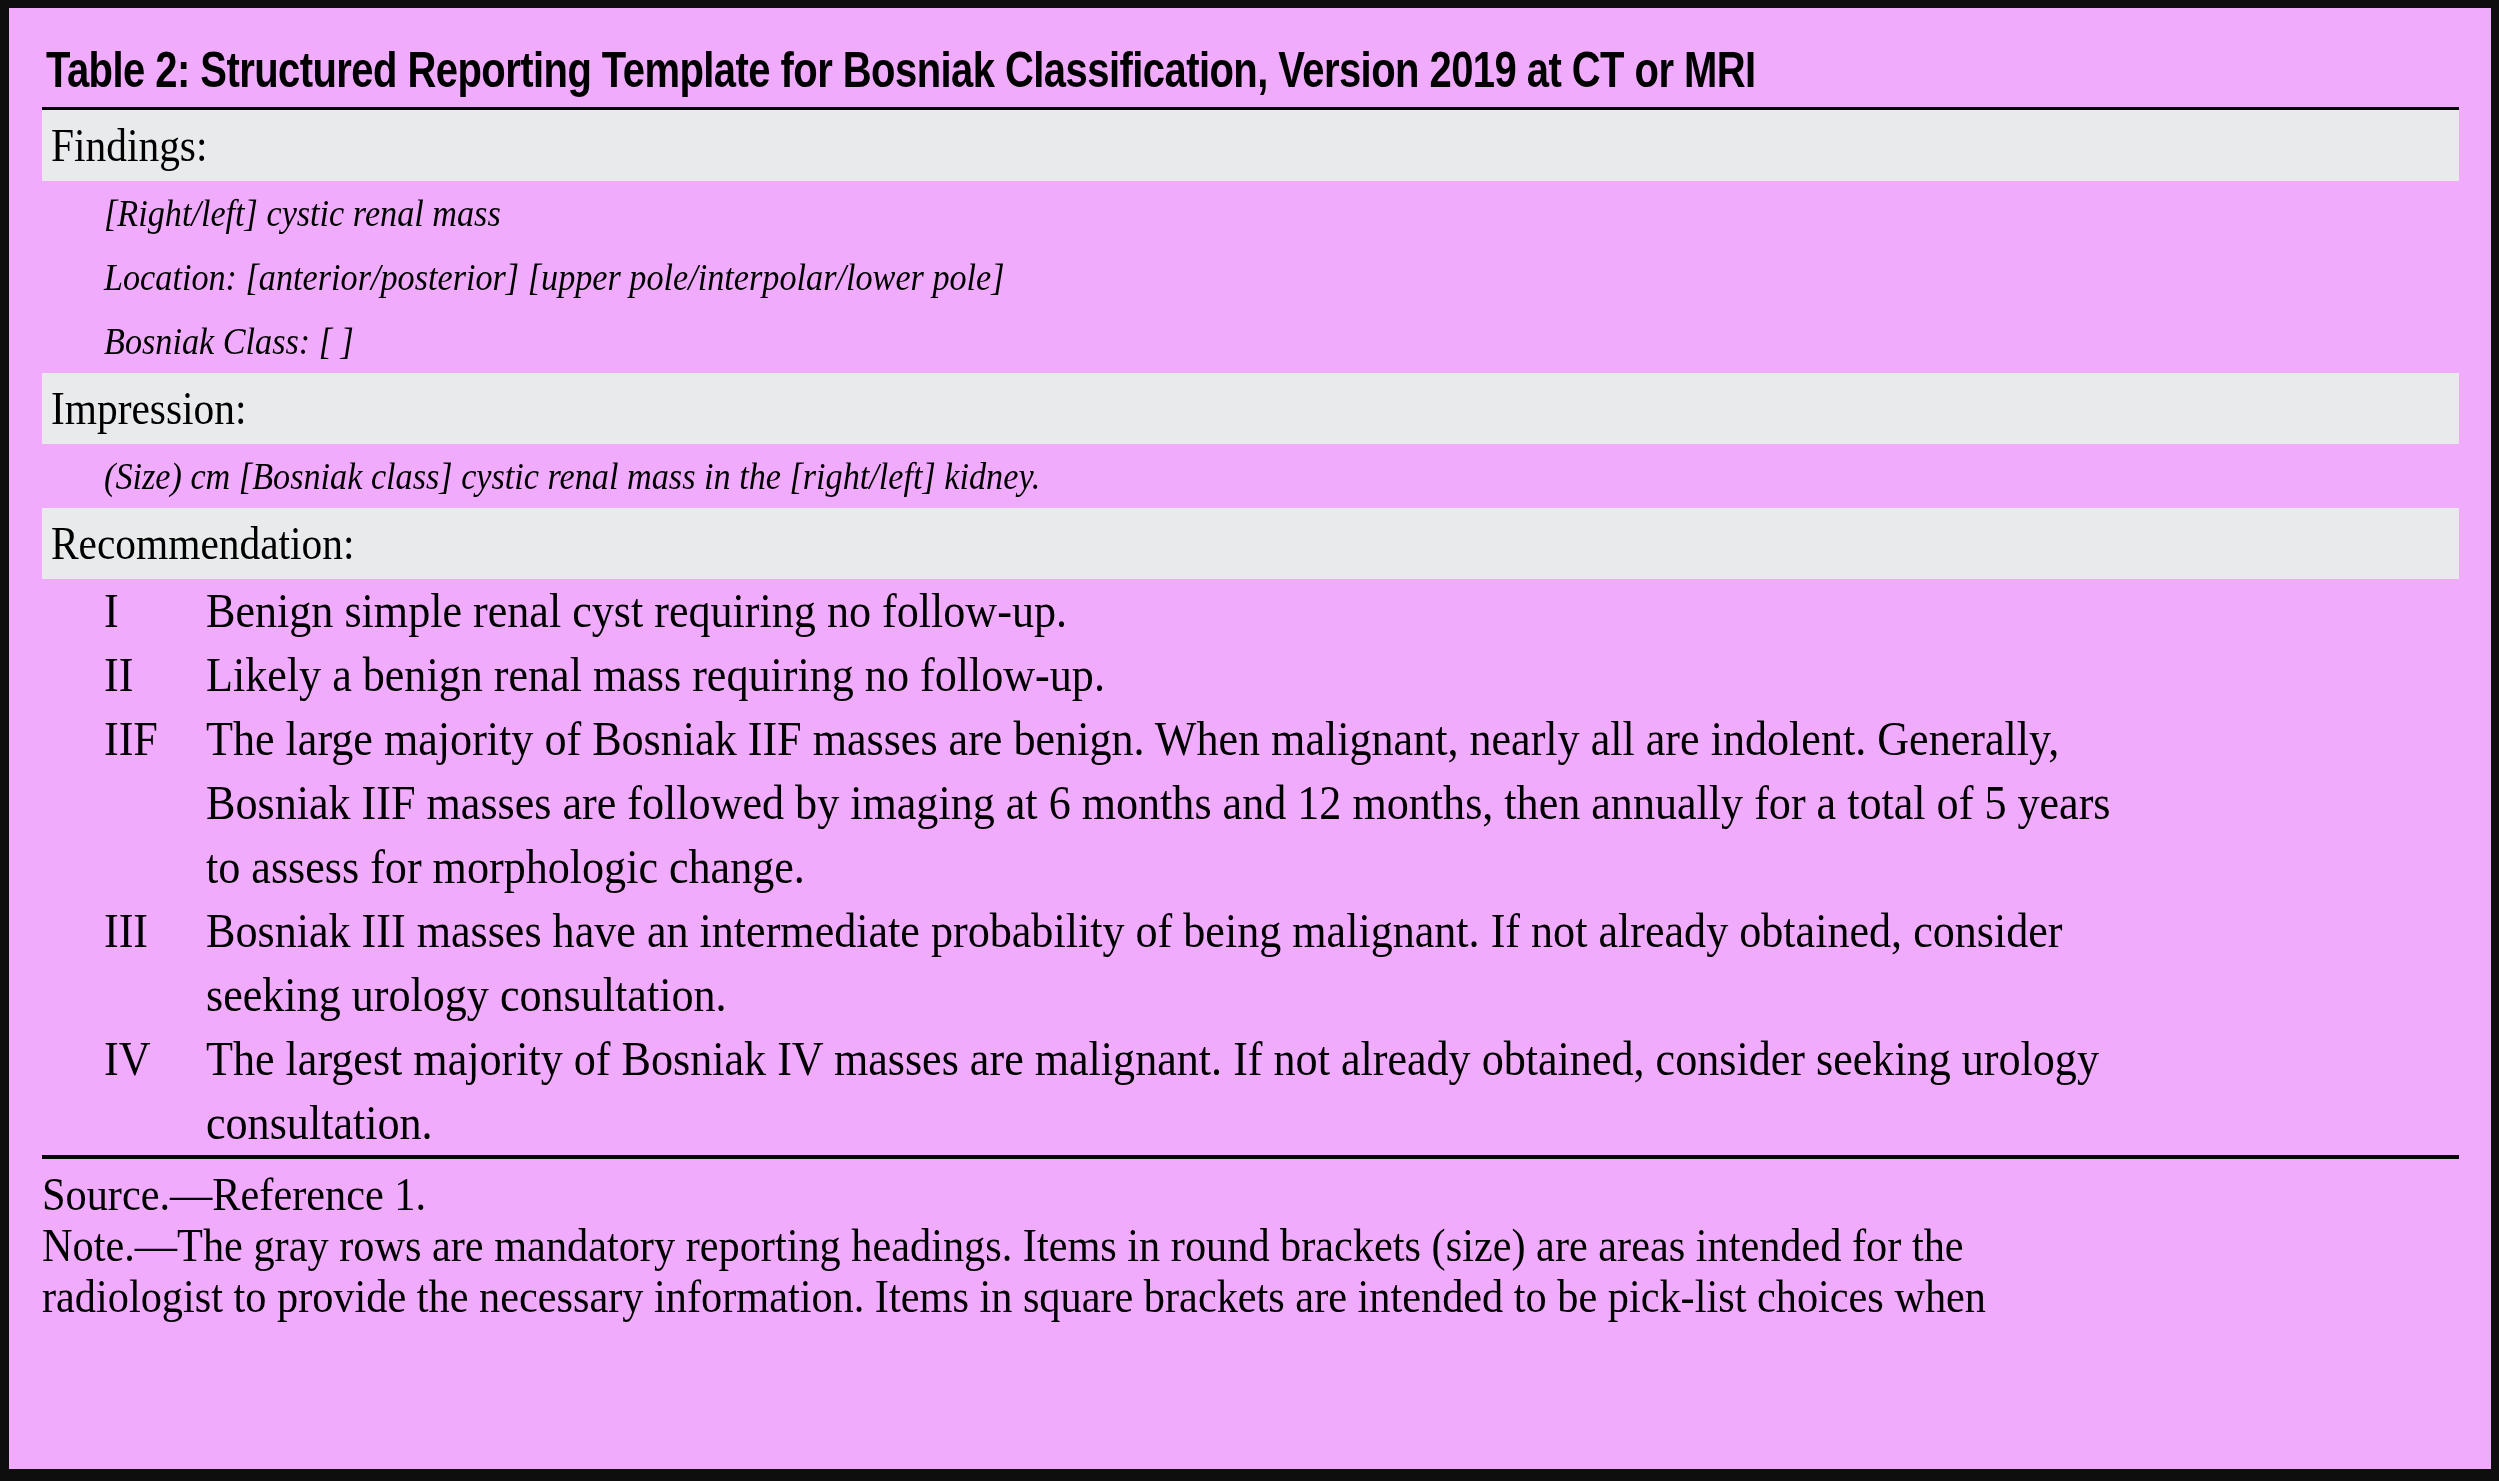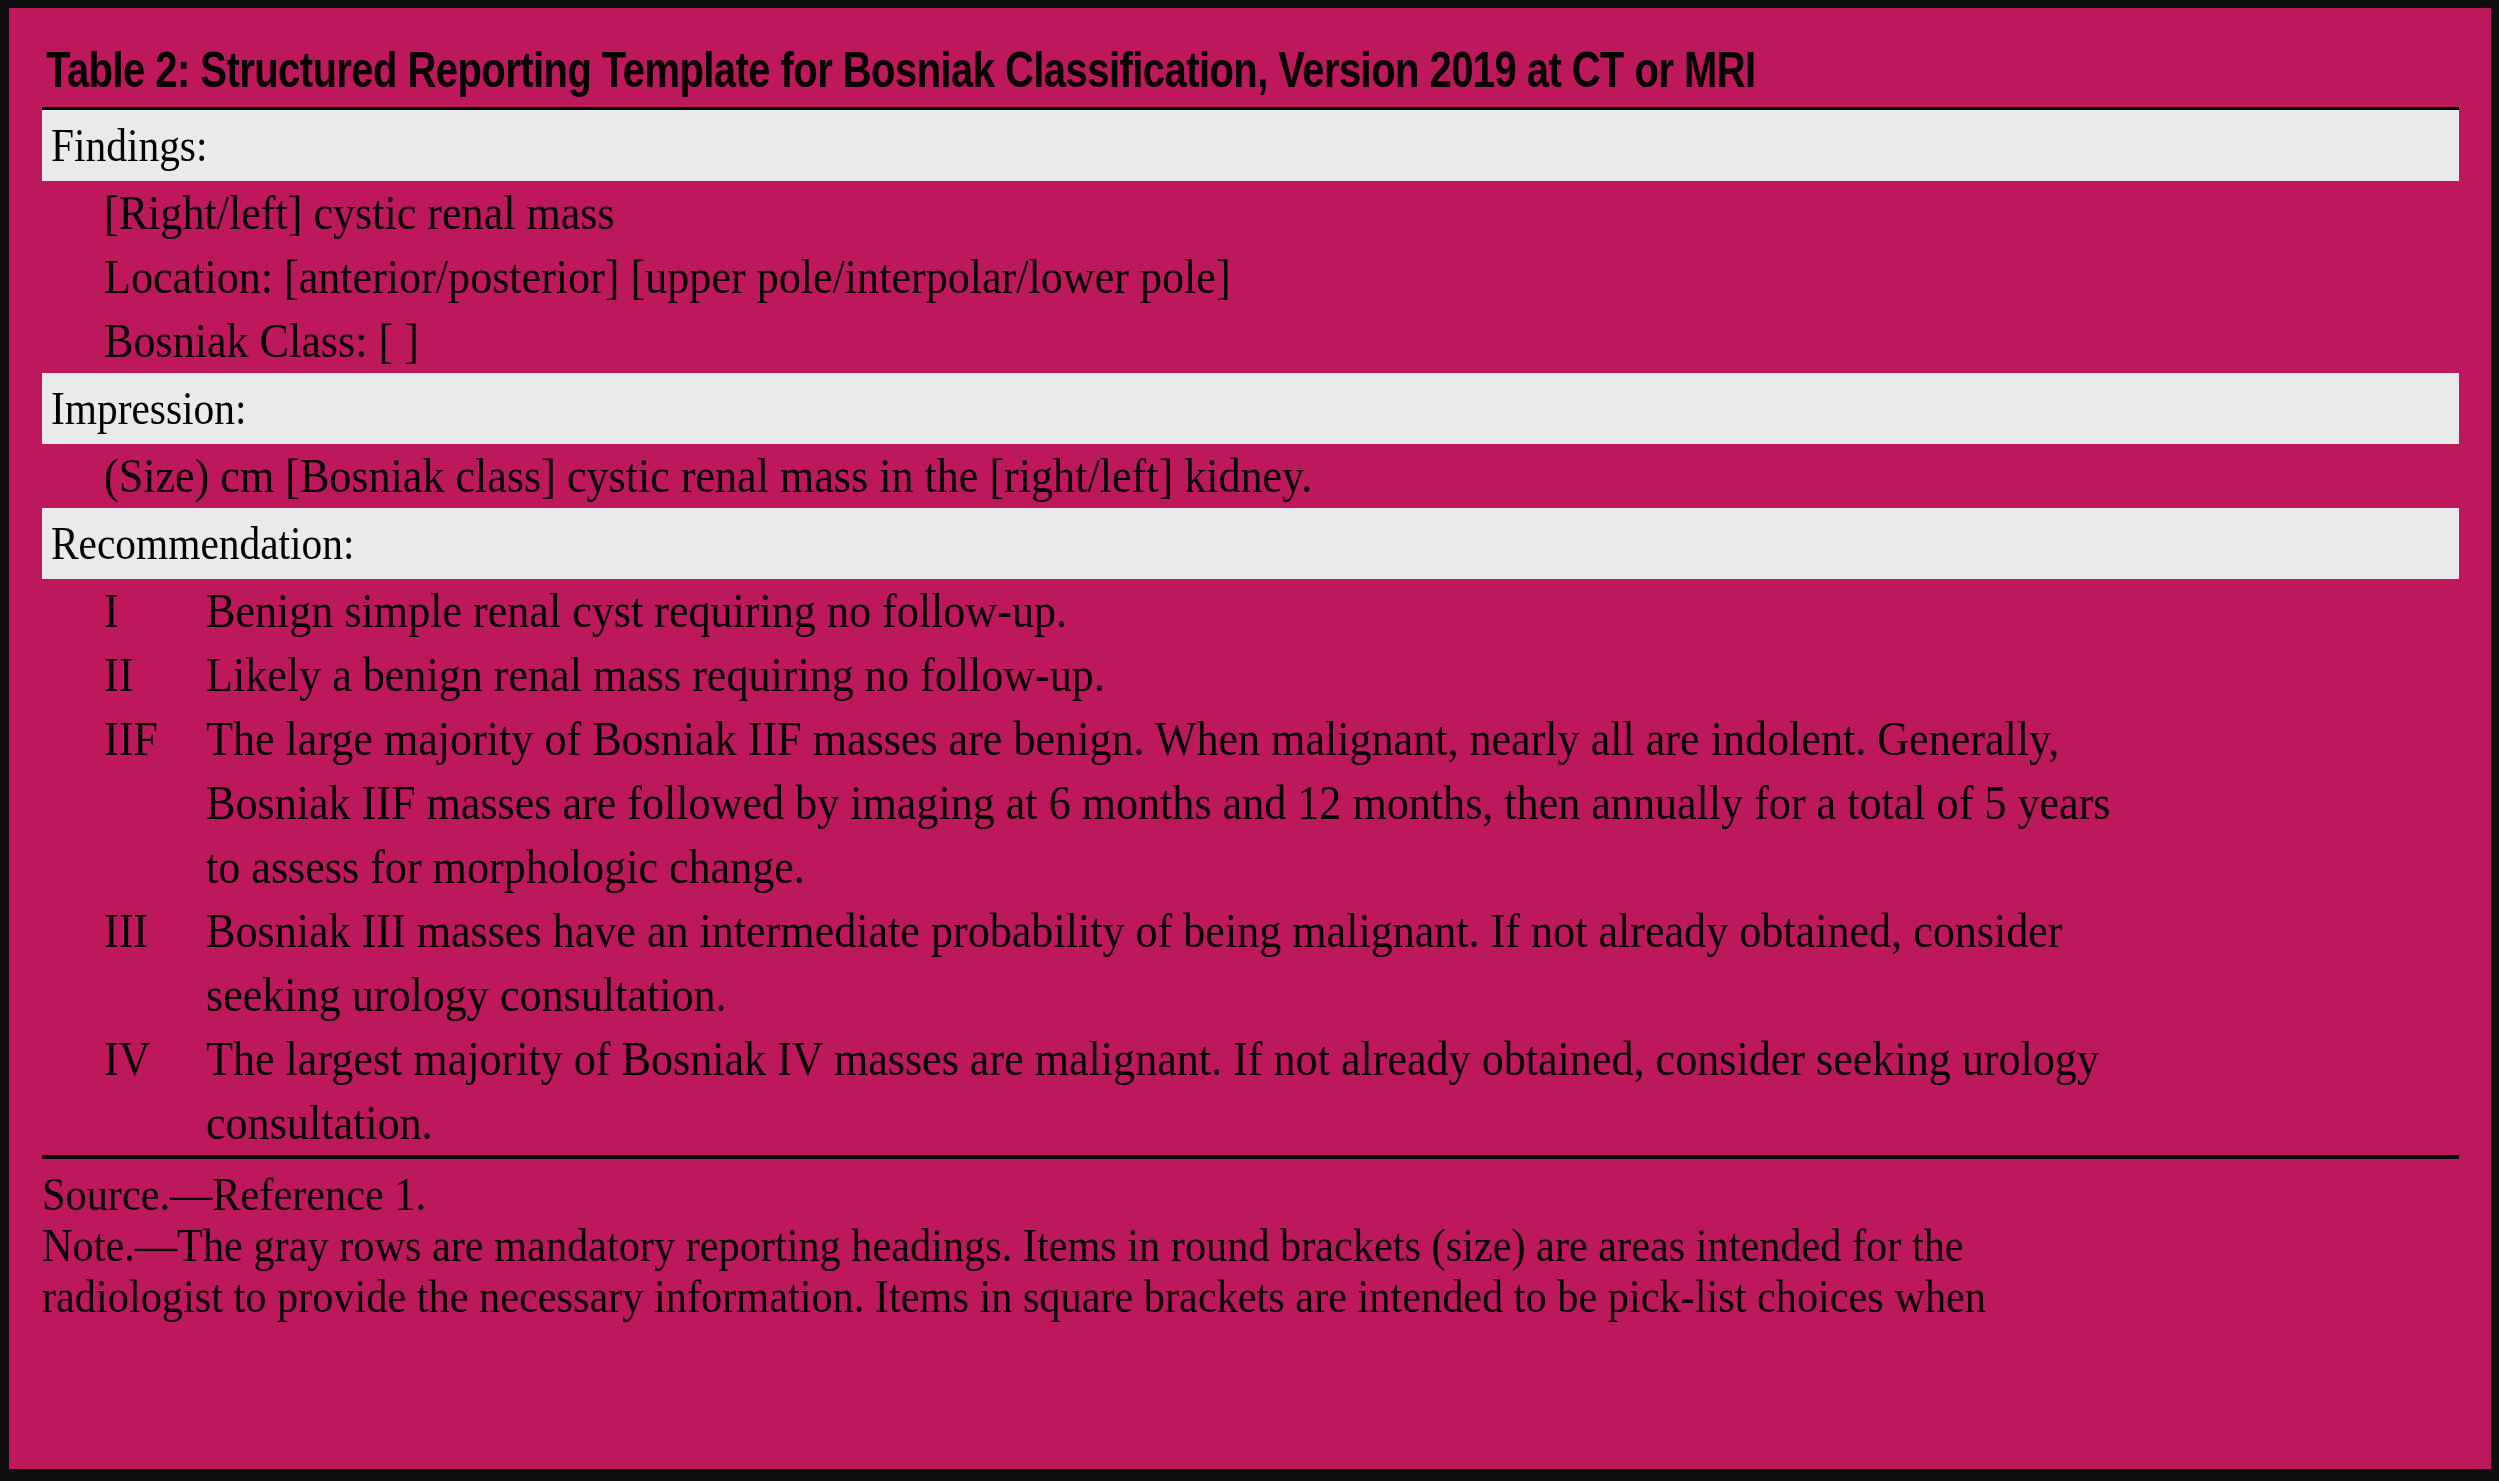--- a/index.html
+++ b/index.html
@@ -7,21 +7,21 @@
   .page {
     position:relative;
     width:2500px; height:1481px;
     background:#0e0e0e;
     overflow:hidden;
     font-family:"Liberation Serif","DejaVu Serif",serif;
     color:#000;
   }
   .sheet {
     position:absolute; left:8.6px; top:8px; right:9.2px; bottom:12px;
-    background:#be185d;
+    background:#f0abfc;
   }
   .content { padding:0 32px 0 33px; }
 
   
   .title-row {
     height:99px;
     display:flex; align-items:flex-end;
     padding-bottom:8px; padding-left:4px;
     white-space:nowrap;
   }
@@ -42,22 +42,23 @@
     height:71px; line-height:71px;
     padding-left:9.2px;
     font-size:46px;
     white-space:nowrap;
   }
 
   
   .sub-line {
     height:64px; line-height:64px;
     padding-left:62px;
-    font-size:49px;
+    font-size:38px;
     white-space:nowrap;
+    font-style:italic;
   }
   .rec-line {
     height:64px; line-height:64px;
     padding-left:62px;
     font-size:49px;
     white-space:nowrap;
   }
   .rec-class { display:inline-block; width:102px; vertical-align:top; }
 
   .txt {

